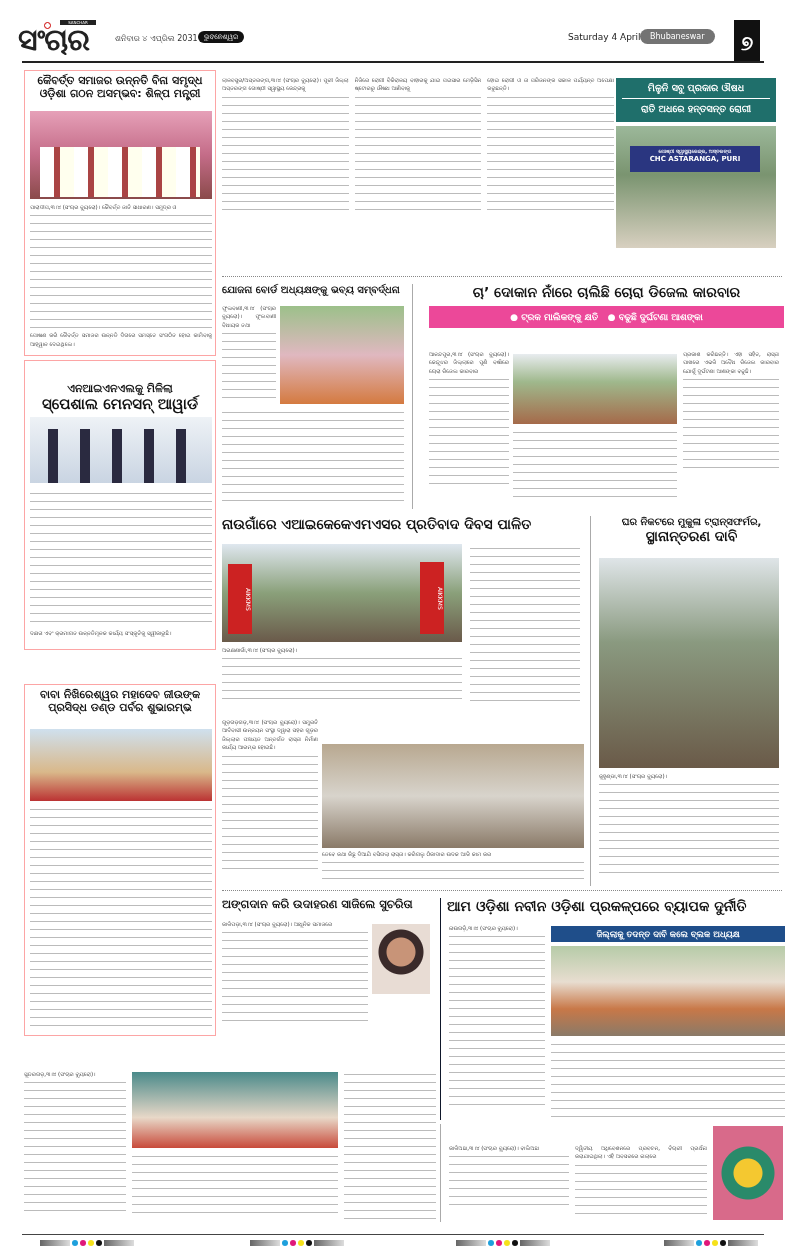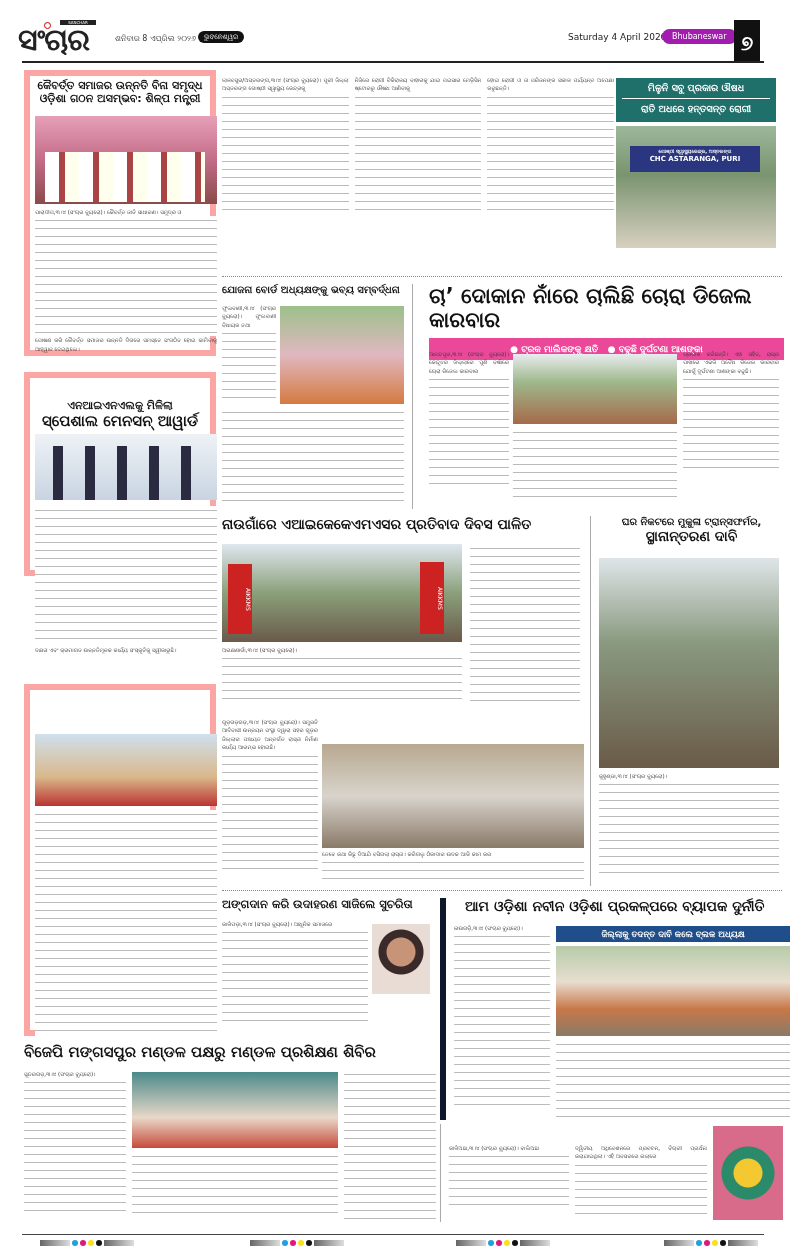--- a/index.html
+++ b/index.html
@@ -5,74 +5,75 @@
 *{box-sizing:border-box;margin:0;padding:0}
 body{width:800px;height:1259px;background:#fff;font-family:"DejaVu Sans",sans-serif;color:#111;position:relative;overflow:hidden}
 .abs{position:absolute}
 .masthead{left:0;top:20px;width:800px;height:42px}
 .logo{left:18px;top:2px;font-size:30px;font-weight:bold;color:#222;letter-spacing:-1px}
 .logo-tag{left:60px;top:0;width:36px;height:5px;background:#222;font-size:4px;color:#fff;text-align:center;line-height:5px}
 .logo-dot{left:44px;top:2px;width:7px;height:7px;border:1.5px solid #c00;border-radius:50%}
 .dateline{left:115px;top:14px;font-size:8px;color:#333}
 .city-pill{left:198px;top:11px;background:#111;color:#fff;font-size:7px;padding:2px 6px;border-radius:8px}
 .eng-date{left:568px;top:12px;font-size:9px;color:#222}
-.eng-city{left:662px;top:9px;background:#a21caf;color:#fff;font-size:8px;padding:3px 10px;border-radius:9px}
+.eng-city{left:640px;top:9px;background:#737373;color:#fff;font-size:8px;padding:3px 10px;border-radius:9px}
 .pageno{left:734px;top:0;width:26px;height:42px;background:#111;color:#fff;font-size:20px;font-weight:bold;text-align:center;line-height:46px}
 .rule{left:22px;top:61px;width:742px;height:2px;background:#222}
-.box{border:6px solid #fca5a5}
+.box{border:1px solid #fca5a5}
 .hl{font-weight:bold;color:#111;line-height:1.15;text-align:center}
 .body{font-size:5.5px;line-height:8.4px;color:#333;text-align:justify;overflow:hidden}
 .photo{overflow:hidden}
 .lines{background:repeating-linear-gradient(#fff 0 4px,#bbb 4px 5px,#fff 5px 8px)}
 .dotrule{border-top:1px dotted #888}
 .teal{background:#1f6f6b;color:#fff}
 .olive{background:#ec4899;color:#fff}
 .navy{background:#1f4e8a;color:#fff}
 .regmark{display:flex;gap:2px;align-items:center}
 .regmark span{display:inline-block;width:6px;height:6px;border-radius:50%}
 .grad{width:30px;height:6px;background:linear-gradient(90deg,#666,#ddd)}
 </style>
 </head>
 <body>
 
 <div class="abs masthead">
   <div class="abs logo-tag">SANCHAR</div>
   <div class="abs logo-dot"></div>
   <div class="abs logo">ସଂଚାର</div>
-  <div class="abs dateline">ଶନିବାର 8 ଏପ୍ରିଲ ୨୦୨୬</div>
+  <div class="abs dateline">ଶନିବାର ୪ ଏପ୍ରିଲ 2031</div>
   <div class="abs city-pill">ଭୁବନେଶ୍ୱର</div>
   <div class="abs eng-date">Saturday 4 April 2026</div>
   <div class="abs eng-city">Bhubaneswar</div>
   <div class="abs pageno">୭</div>
 </div>
 <div class="abs rule"></div>
 
 <div class="abs box" style="left:24px;top:70px;width:192px;height:286px">
   <div class="hl" style="font-size:11px;padding:4px 3px">କୈବର୍ତ୍ତ ସମାଜର ଉନ୍ନତି ବିନା ସମୃଦ୍ଧ ଓଡ଼ିଶା ଗଠନ ଅସମ୍ଭବ: ଶିଳ୍ପ ମନ୍ତ୍ରୀ</div>
   <div class="abs photo" style="left:5px;top:40px;width:182px;height:88px;background:linear-gradient(#e6a0b8,#c46c88 50%,#8a4a4a)">
     <div style="position:absolute;left:10px;top:36px;width:160px;height:50px;background:repeating-linear-gradient(90deg,#fff 0 14px,#a44 14px 20px,#ffe 20px 34px)"></div>
   </div>
   <div class="abs body" style="left:5px;top:132px;width:182px;height:150px">
     <span>ପାରାଦୀପ,୩।୪ (ସଂଚାର ବ୍ୟୁରୋ)। କୈବର୍ତ୍ତ ଜାତି ସାଧାରଣ। ସମୁଦ୍ର ଓ</span>
     <div class="lines" style="height:120px"></div>
     <span>ପୋଷଣ କରି କୈବର୍ତ୍ତ ସମାଜର ଉନ୍ନତି ଦିଗରେ ସମସ୍ତେ ସଂଗଠିତ ହୋଇ କାମିବାକୁ ଆହ୍ୱାନ ଦେଇଥିଲେ।</span>
   </div>
 </div>
 
-<div class="abs box" style="left:24px;top:372px;width:192px;height:204px">
+<div class="abs box" style="left:24px;top:360px;width:192px;height:290px">
   <div class="hl" style="font-size:11px;padding-top:22px">ଏନଆଇଏନଏଲକୁ ମିଳିଲା</div>
   <div class="hl" style="font-size:15px">ସ୍ପେଶାଲ ମେନସନ୍ ଆୱାର୍ଡ</div>
   <div class="abs photo" style="left:5px;top:56px;width:182px;height:66px;background:linear-gradient(#eef2f6,#c9d4e2)">
     <div style="position:absolute;left:6px;top:12px;width:170px;height:54px;background:repeating-linear-gradient(90deg,transparent 0 12px,#2a2a40 12px 22px,transparent 22px 32px)"></div>
   </div>
   <div class="abs body lines" style="left:5px;top:128px;width:182px;height:140px"></div>
   <div class="abs body" style="left:5px;top:268px;width:182px">ଦକ୍ଷତା ଏବଂ କ୍ରମାଗତ ଉନ୍ନତିମୂଳକ କାର୍ଯ୍ୟ ସଂସ୍କୃତିକୁ ସ୍ୱୀକାରୁଛି।</div>
 </div>
 
 <div class="abs box" style="left:24px;top:684px;width:192px;height:352px">
+  <div class="hl" style="font-size:11px;padding:4px 3px">ବାବା ନିଖିରେଶ୍ୱର ମହାଦେବ ଜୀଉଙ୍କ ପ୍ରସିଦ୍ଧ ଡଣ୍ଡ ପର୍ବର ଶୁଭାରମ୍ଭ</div>
   <div class="abs photo" style="left:5px;top:44px;width:182px;height:72px;background:linear-gradient(#cfe0ee,#d9b88a 60%,#b33)"></div>
   <div class="abs body lines" style="left:5px;top:120px;width:182px;height:226px"></div>
 </div>
 
 <div class="abs" style="left:222px;top:72px;width:392px;height:190px">
   <div style="display:flex;gap:6px;margin-top:4px">
     <div class="body" style="flex:1;height:140px"><span>ଲାଳବସ୍ତ୍ର/ଅସ୍ତରଙ୍ଗ,୩।୪ (ସଂଚାର ବ୍ୟୁରୋ)। ପୁରୀ ଜିଲ୍ଲା ଅସ୍ତରଙ୍ଗ ଗୋଷ୍ଠୀ ସ୍ୱାସ୍ଥ୍ୟ କେନ୍ଦ୍ରକୁ</span><div class="lines" style="height:122px"></div></div>
     <div class="body" style="flex:1;height:140px"><span>ନିଜିରେ ରୋଗୀ ବିକିରାଳୟ ବାହାରକୁ ଯାଇ ପଇସାର ମେଡ଼ିସିନ ଷ୍ଟୋରରୁ ଔଷଧ ଆଣିବାକୁ</span><div class="lines" style="height:122px"></div></div>
     <div class="body" style="flex:1;height:140px"><span>ହୋଇ ରୋଗୀ ଓ ତା ପରିଜନଙ୍କ ସକାଳ ପର୍ଯ୍ୟନ୍ତ ଅପେକ୍ଷା କରୁଛନ୍ତି।</span><div class="lines" style="height:122px"></div></div>
   </div>
@@ -90,21 +91,21 @@
 <div class="abs dotrule" style="left:222px;top:276px;width:560px"></div>
 
 <div class="abs" style="left:222px;top:284px;width:184px;height:225px">
   <div class="hl" style="font-size:10px;text-align:left">ଯୋଜନା ବୋର୍ଡ ଅଧ୍ୟକ୍ଷଙ୍କୁ ଭବ୍ୟ ସମ୍ବର୍ଦ୍ଧନା</div>
   <div class="abs body" style="left:0;top:20px;width:54px;height:100px"><span>ଫୁଲବାଣୀ,୩।୪ (ସଂଚାର ବ୍ୟୁରୋ)। ଫୁଲବାଣୀ ବିଧାୟକ ତଥା</span><div class="lines" style="height:70px"></div></div>
   <div class="abs photo" style="left:58px;top:22px;width:124px;height:98px;background:linear-gradient(#9cc08a,#e0b8c0 50%,#d47a40)"></div>
   <div class="abs body lines" style="left:0;top:124px;width:182px;height:98px"></div>
 </div>
 
 <div class="abs" style="left:412px;top:284px;width:372px;height:225px;border-left:1px solid #aaa;padding-left:8px">
-  <div class="hl" style="font-size:21px;text-align:left;padding-left:8px">ଚା’ ଦୋକାନ ନାଁରେ ଚାଲିଛି ଚୋରା ଡିଜେଲ କାରବାର</div>
+  <div class="hl" style="font-size:14px;text-align:center;padding-left:8px">ଚା’ ଦୋକାନ ନାଁରେ ଚାଲିଛି ଚୋରା ଡିଜେଲ କାରବାର</div>
   <div class="olive" style="margin:6px 0 0 8px;height:22px;font-size:9px;font-weight:bold;text-align:center;line-height:22px">
     <span>●</span> <span>ଟ୍ରକ ମାଲିକଙ୍କୁ କ୍ଷତି</span>
     &nbsp;&nbsp;<span>●</span> <span>ବଢୁଛି ଦୁର୍ଘଟଣା ଆଶଙ୍କା</span>
   </div>
   <div class="abs body" style="left:16px;top:66px;width:80px;height:155px"><span>ଆନନ୍ଦପୁର,୩।୪ (ସଂଚାର ବ୍ୟୁରୋ)। କେନ୍ଦୁଝର ଜିଲ୍ଲାରେ ପୁଣି ବର୍ଷାରେ ଚୋରା ଡିଜେଲ କାରବାର</span><div class="lines" style="height:110px"></div></div>
   <div class="abs photo" style="left:100px;top:70px;width:164px;height:70px;background:linear-gradient(#e8ecef,#9fb88c 40%,#a56a4a)"></div>
   <div class="abs body lines" style="left:100px;top:144px;width:164px;height:76px"></div>
   <div class="abs body" style="left:270px;top:66px;width:96px;height:155px"><span>ପ୍ରକାଶ କରିଛନ୍ତି। ଏହା ସହିତ, ରାସ୍ତା ପାଖରେ ଏଭଳି ଅବୈଧ ଡିଜେଲ କାରବାର ଯୋଗୁଁ ଦୁର୍ଘଟଣା ଆଶଙ୍କା ବଢୁଛି।</span><div class="lines" style="height:100px"></div></div>
 </div>
 
@@ -131,30 +132,29 @@
   <div class="abs body" style="left:100px;top:132px;width:262px;height:32px"><span>ତେବେ କଥା କିଛୁ ଦିଆଯି ବସିଗଲା ରାସ୍ତା। କରିଗଲୁ ଠିକାଦାର ଉଦକ ଆଡି କାମ କର</span><div class="lines" style="height:22px"></div></div>
 </div>
 <div class="abs dotrule" style="left:222px;top:890px;width:560px"></div>
 
 <div class="abs" style="left:222px;top:898px;width:212px;height:140px">
   <div class="hl" style="font-size:11.5px;text-align:left">ଅଙ୍ଗଦାନ କରି ଉଦାହରଣ ସାଜିଲେ ସୁଚରିତା</div>
   <div class="abs body" style="left:0;top:22px;width:146px;height:116px"><span>କାଳିପଡ଼ା,୩।୪ (ସଂଚାର ବ୍ୟୁରୋ)। ଆଧୁନିକ ସମାଜରେ</span><div class="lines" style="height:100px"></div></div>
   <div class="abs photo" style="left:150px;top:26px;width:58px;height:70px;background:radial-gradient(circle at 50% 40%,#c89478 0 14px,#3a2a2a 15px 22px,#e8dcd4 23px)"></div>
 </div>
 
-<div class="abs" style="left:440px;top:898px;width:344px;height:222px;border-left:6px solid #0f172a;padding-left:19px">
+<div class="abs" style="left:440px;top:898px;width:344px;height:222px;border-left:1px solid #0f172a;padding-left:6px">
   <div class="hl" style="font-size:14px;text-align:left">ଆମ ଓଡ଼ିଶା ନବୀନ ଓଡ଼ିଶା ପ୍ରକଳ୍ପରେ ବ୍ୟାପକ ଦୁର୍ନୀତି</div>
   <div class="abs body" style="left:8px;top:26px;width:96px;height:194px"><span>ନାଉଗଡ଼ି,୩।୪ (ସଂଚାର ବ୍ୟୁରୋ)।</span><div class="lines" style="height:180px"></div></div>
   <div class="abs navy" style="left:110px;top:28px;width:234px;height:16px;font-size:8.5px;font-weight:bold;text-align:center;line-height:16px">ଜିଲ୍ଲାକୁ ତଦନ୍ତ ଦାବି କଲେ ବ୍ଲକ ଅଧ୍ୟକ୍ଷ</div>
   <div class="abs photo" style="left:110px;top:48px;width:234px;height:90px;background:linear-gradient(#b6cba8,#e8ddd0 40%,#c87848 70%,#8a7a68)"></div>
   <div class="abs body lines" style="left:110px;top:142px;width:234px;height:78px"></div>
 </div>
 
 <div class="abs" style="left:24px;top:1044px;width:412px;height:178px">
-  <div class="hl" style="font-size:15px;text-align:left">ବିଜେପି ମଙ୍ଗସପୁର ମଣ୍ଡଳ ପକ୍ଷରୁ ମଣ୍ଡଳ ପ୍ରଶିକ୍ଷଣ ଶିବିର</div>
   <div class="abs body" style="left:0;top:26px;width:102px;height:150px"><span>ସୁନ୍ଦରଗଡ଼,୩।୪ (ସଂଚାର ବ୍ୟୁରୋ)।</span><div class="lines" style="height:136px"></div></div>
   <div class="abs photo" style="left:108px;top:28px;width:206px;height:76px;background:linear-gradient(#4a8a8a,#e8d8c8 60%,#c84a3a)"></div>
   <div class="abs body lines" style="left:108px;top:108px;width:206px;height:68px"></div>
   <div class="abs body lines" style="left:320px;top:26px;width:92px;height:150px"></div>
 </div>
 
 <div class="abs" style="left:440px;top:1124px;width:344px;height:98px;border-left:1px solid #aaa;padding-left:6px">
   <div class="abs body" style="left:8px;top:20px;width:120px;height:76px"><span>କାଳିଅଛା,୩।୪ (ସଂଚାର ବ୍ୟୁରୋ)। ବାଲିଅଛା</span><div class="lines" style="height:60px"></div></div>
   <div class="abs body" style="left:134px;top:20px;width:132px;height:76px"><span>ଦ୍ୱିତୀୟ ଅଧିବେଶନରେ ପ୍ରବଚନ, ବିଚାରୀ ପ୍ରର୍ଥନା କରାଯାଇଥିଲା। ଏହି ଅବସରରେ ନାଲାରେ</span><div class="lines" style="height:60px"></div></div>
   <div class="abs photo" style="left:272px;top:2px;width:70px;height:94px;background:radial-gradient(circle,#f4c830 0 14px,#2a8a6a 15px 26px,#d86a8a 27px)"></div>

